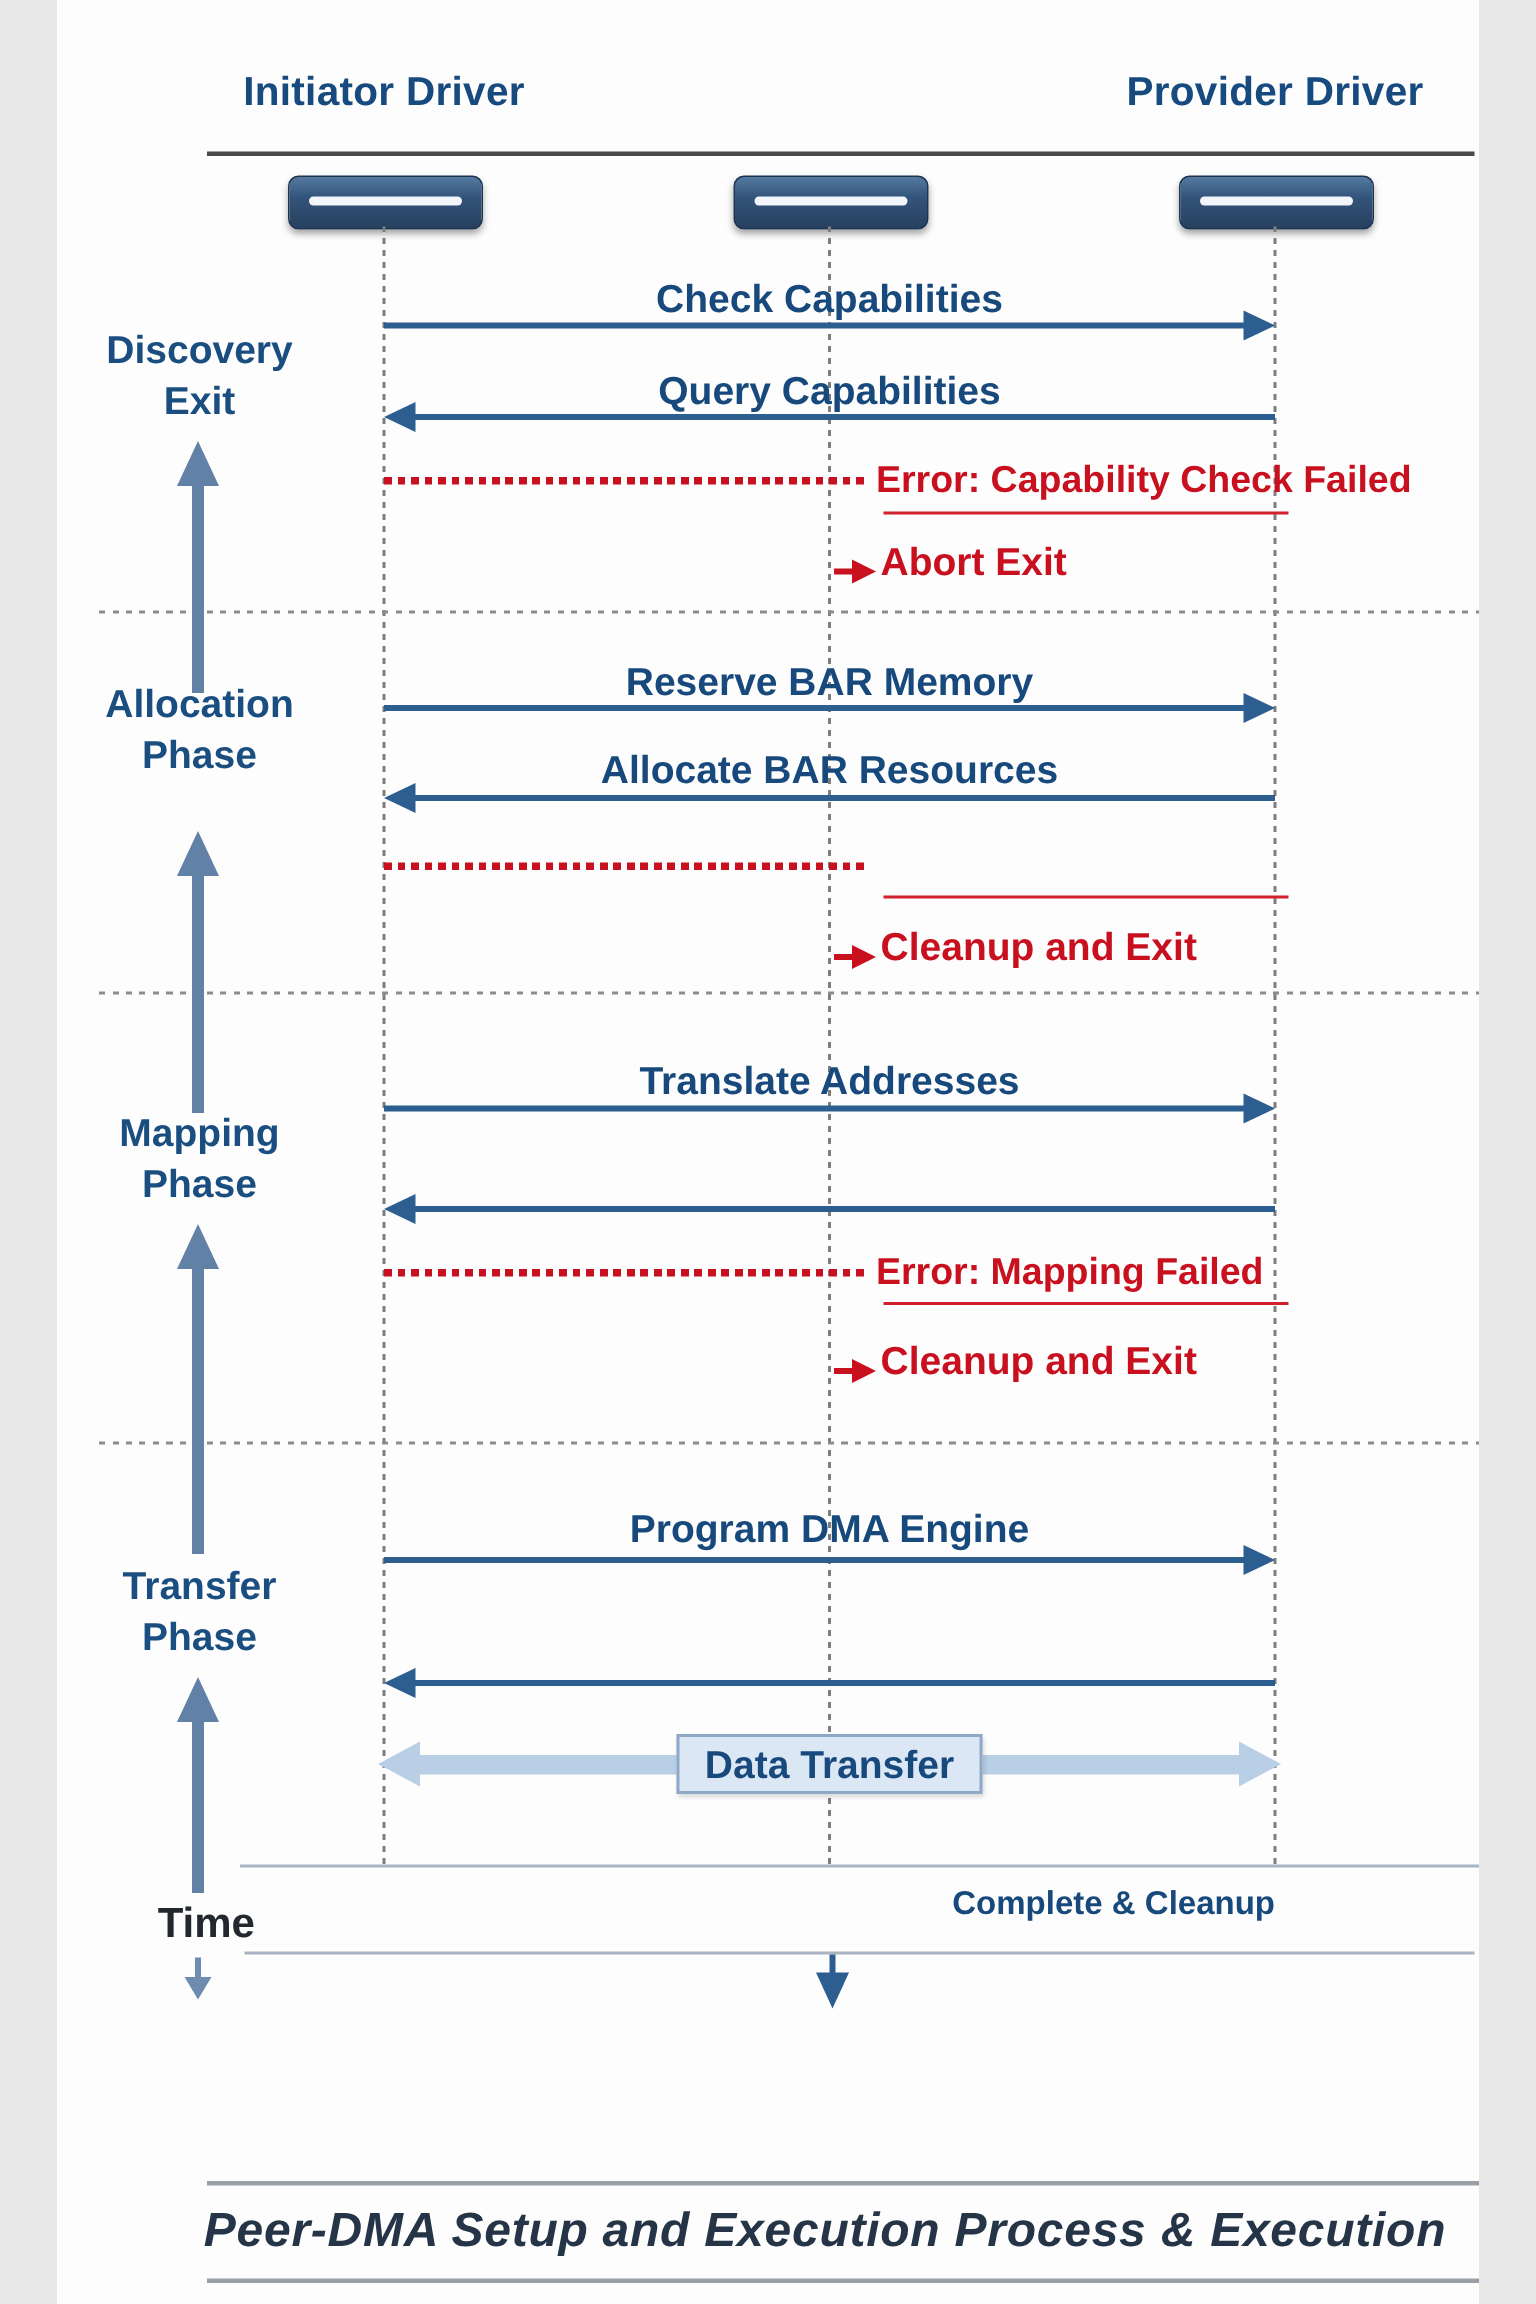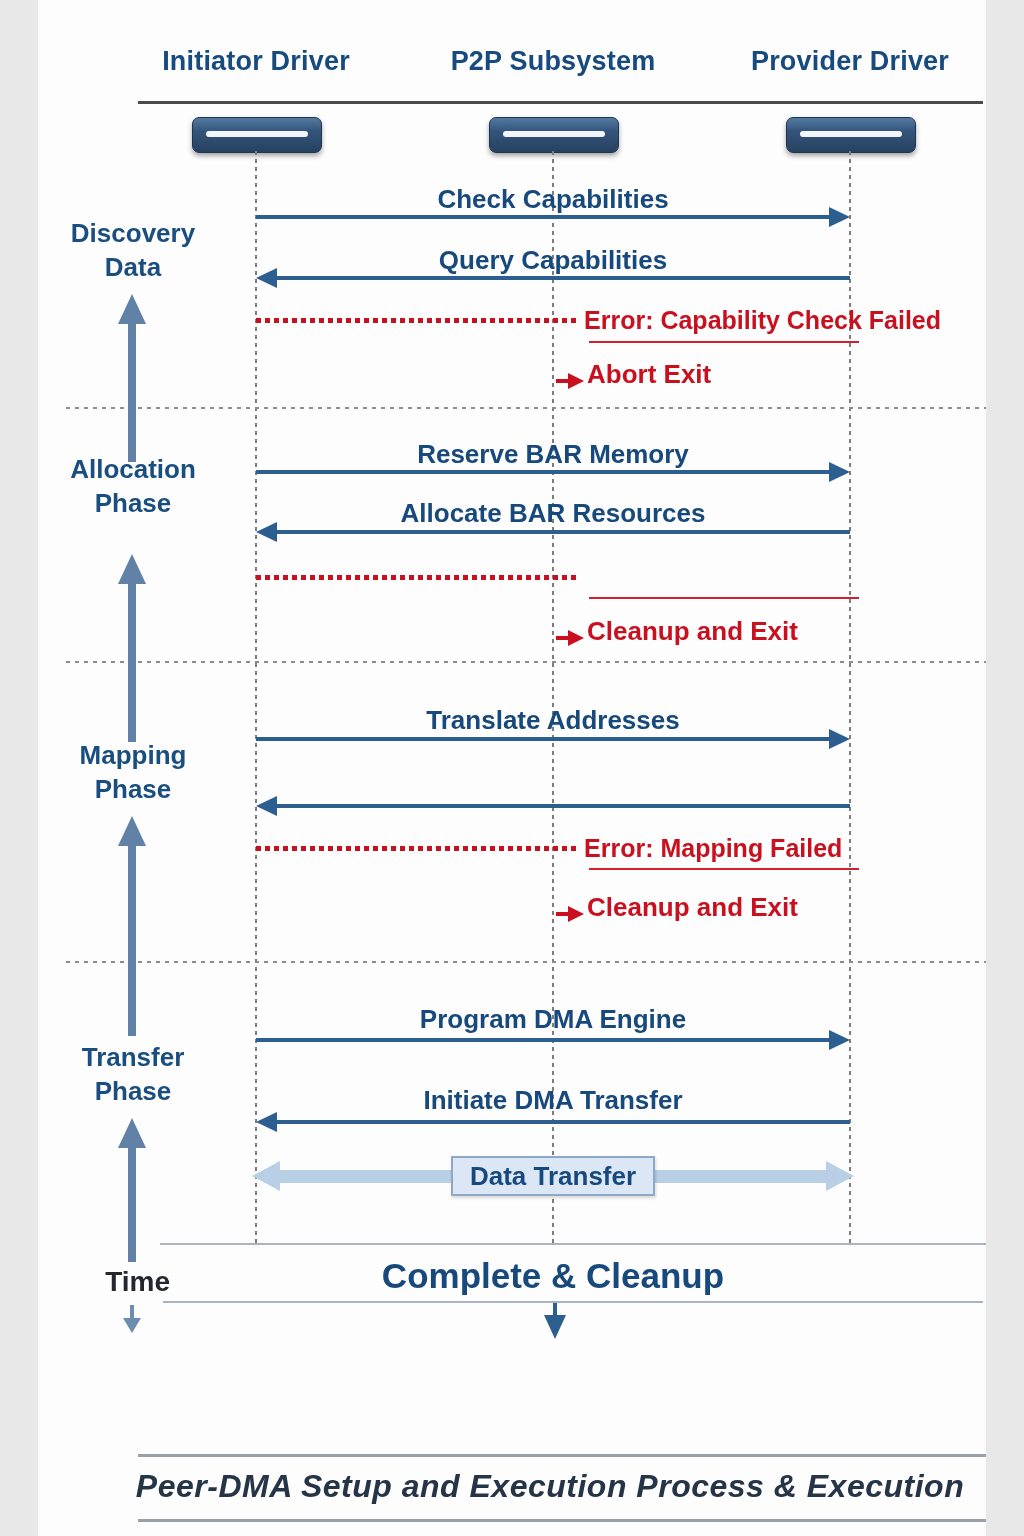--- a/index.html
+++ b/index.html
@@ -94,42 +94,41 @@
   }
   .dt-box{
     position:absolute;left:413px;top:1156px;width:204px;height:40px;
     background:#dbe7f4;border:2px solid #8ea9c8;box-sizing:border-box;
     display:flex;align-items:center;justify-content:center;
     font-size:26px;font-weight:700;color:#17497c;box-shadow:1px 2px 3px rgba(0,0,0,.15);
   }
   
   .foot-line{position:absolute;height:2px;background:#a8b4c2;}
   .complete-label{
-    position:absolute;left:218px;top:1256px;width:594px;text-align:center;
-    font-size:35px;font-weight:700;color:#17497c;
+    position:absolute;left:218px;top:1256px;width:594px;text-align:right;
+    font-size:22px;font-weight:700;color:#17497c;
   }
   .down-arrow-stem{position:absolute;left:515px;top:1303px;width:4px;height:16px;background:#2d5e90;}
   .down-arrow-head{
     position:absolute;left:506px;top:1315px;width:0;height:0;
     border-left:11px solid transparent;border-right:11px solid transparent;
     border-top:24px solid #2d5e90;
   }
   .caption-line{position:absolute;left:100px;width:850px;height:3px;background:#9aa0a8;}
   .caption{
     position:absolute;left:62px;top:1468px;width:900px;text-align:center;
     font-size:32px;font-style:italic;font-weight:600;color:#253447;letter-spacing:.5px;
   }
 </style>
 </head>
 <body>
 
 <div class="canvas">
 
   <div class="actor-title" style="left:68px">Initiator Driver</div>
-  <div class="actor-title" style="left:365px">P2P Subsystem</div>
   <div class="actor-title" style="left:662px">Provider Driver</div>
   <div class="header-rule"></div>
 
   <div class="actor-box" style="left:154px">
       <div class="bar"></div>
     </div>
   <div class="actor-box" style="left:451px">
       <div class="bar"></div>
     </div>
   <div class="actor-box" style="left:748px">
@@ -137,21 +136,21 @@
     </div>
 
   <div class="lifeline" style="left:217px"></div>
   <div class="lifeline" style="left:514px"></div>
   <div class="lifeline" style="left:811px"></div>
 
   <div class="phase-sep" style="top:407px"></div>
   <div class="phase-sep" style="top:661px"></div>
   <div class="phase-sep" style="top:961px"></div>
 
-  <div class="phase-label" style="top:216px">Discovery Data</div>
+  <div class="phase-label" style="top:216px">Discovery Exit</div>
   <div class="up-arrow-head" style="top:294px"></div>
   <div class="up-arrow-stem" style="top:322px;height:140px"></div>
 
   <div class="phase-label" style="top:452px">Allocation Phase</div>
   <div class="up-arrow-head" style="top:554px"></div>
   <div class="up-arrow-stem" style="top:582px;height:160px"></div>
 
   <div class="phase-label" style="top:738px">Mapping Phase</div>
   <div class="up-arrow-head" style="top:816px"></div>
   <div class="up-arrow-stem" style="top:844px;height:192px"></div>
@@ -204,21 +203,20 @@
   <div class="err-label" style="top:834px">Error: Mapping Failed</div>
   <div class="err-underline" style="top:868px"></div>
   <div class="act-stem" style="top:912px"></div>
   <div class="act-head" style="top:906px"></div>
   <div class="act-label" style="top:892px">Cleanup and Exit</div>
 
   <div class="msg-label" style="top:1004px">Program DMA Engine</div>
   <div class="msg-line" style="left:218px;top:1038px;width:576px"></div>
   <div class="head-right" style="left:791px;top:1030px"></div>
 
-  <div class="msg-label" style="top:1085px">Initiate DMA Transfer</div>
   <div class="msg-line" style="left:236px;top:1120px;width:576px"></div>
   <div class="head-left" style="left:218px;top:1112px"></div>
 
   <div class="dt-head-left"></div>
   <div class="dt-bar"></div>
   <div class="dt-head-right"></div>
   <div class="dt-box">Data Transfer</div>
 
   <div class="foot-line" style="left:122px;top:1243px;width:836px"></div>
   <div class="complete-label">Complete &amp; Cleanup</div>

